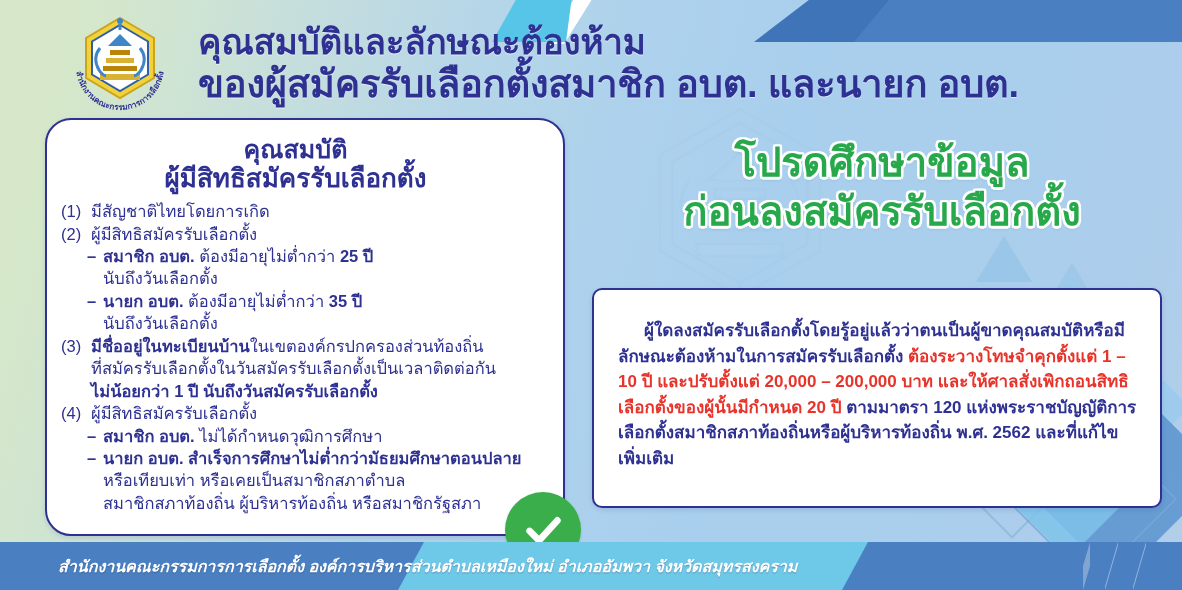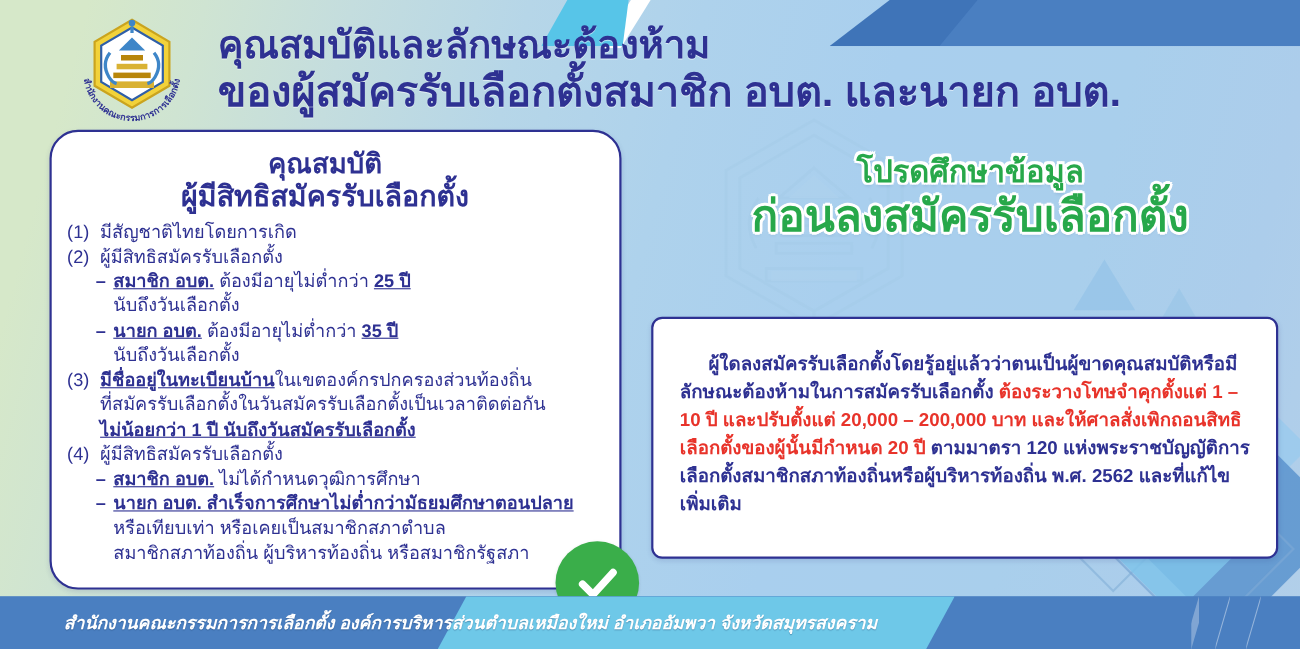--- a/index.html
+++ b/index.html
@@ -85,21 +85,21 @@
   .card-title{
     text-align:center;color:#2e3192;font-weight:bold;
     font-size:25px;line-height:1.14;margin:3px 0 7px 0;
   }
   .card-title .l2{display:block;font-size:26px;}
 
   .items{color:#2e3192;font-size:16.5px;line-height:1.36;}
   .item{display:flex;align-items:flex-start;margin-bottom:0px;}
   .num{width:30px;flex:0 0 30px;font-weight:normal;}
   .itxt{flex:1 1 auto;}
-  .b{font-weight:bold;text-decoration:underline;}
+  .b{font-weight:bold;}
   .sub{display:flex;align-items:flex-start;margin-left:26px;}
   .dash{width:16px;flex:0 0 16px;font-weight:bold;}
   .subtxt{flex:1 1 auto;}
   .cont{margin-left:42px;}
 
   
   .check{
     position:absolute;left:505px;top:492px;width:76px;height:76px;
     border-radius:50%;background:#3aae4a;
     display:flex;align-items:center;justify-content:center;
@@ -109,21 +109,21 @@
 
   
   .ghead{
     position:absolute;left:592px;top:140px;width:580px;text-align:center;
     font-weight:bold;color:#27a84a;line-height:1.12;
     text-shadow:
       -2.5px 0 0 #fff, 2.5px 0 0 #fff, 0 -2.5px 0 #fff, 0 2.5px 0 #fff,
       -2px -2px 0 #fff, 2px -2px 0 #fff, -2px 2px 0 #fff, 2px 2px 0 #fff,
       0 3px 3px rgba(30,60,110,.18);
   }
-  .ghead .g1{font-size:28px;display:block;}
+  .ghead .g1{font-size:40px;display:block;}
   .ghead .g2{font-size:40px;display:block;margin-top:4px;}
 
   .rbox{
     position:absolute;left:592px;top:288px;width:570px;height:220px;
     background:#ffffff;border:2.5px solid #2e3192;border-radius:10px;
     box-sizing:border-box;padding:28px 22px 14px 24px;
     box-shadow:0 2px 5px rgba(40,50,120,.14);
   }
   .rbox p{
     margin:0;color:#2e3192;font-weight:bold;

